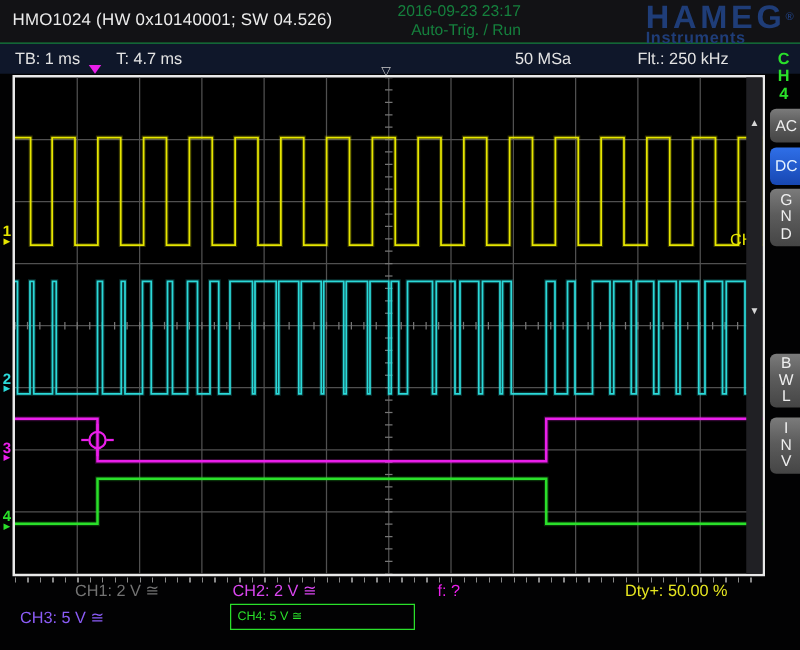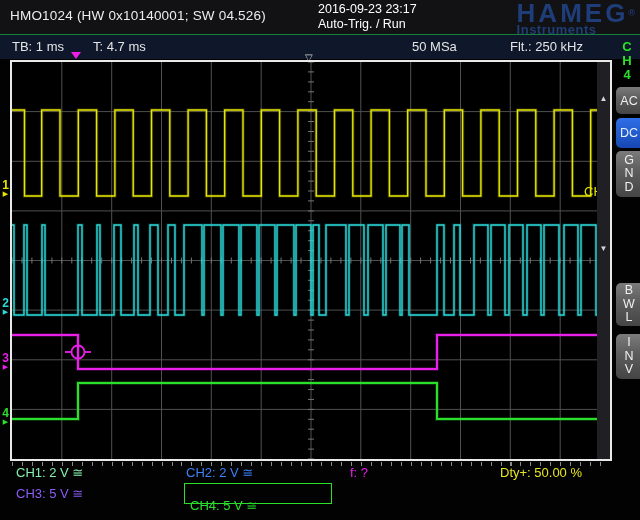--- a/index.html
+++ b/index.html
@@ -3,21 +3,21 @@
 <meta charset="utf-8">
 <style>
   html,body{margin:0;padding:0;background:#000;}
   .screen{position:relative;width:640px;height:520px;background:#020203;overflow:hidden;
           font-family:"Liberation Sans",sans-serif;color:#e4e4e4;}
 
   
   .header{position:absolute;left:0;top:0;width:640px;height:34px;background:#121215;
           border-bottom:7px solid #15803d;}
   .devid{position:absolute;left:10px;top:8px;font-size:13.5px;color:#ececec;letter-spacing:.2px;}
-  .dtblock{position:absolute;left:318px;top:2px;font-size:12.5px;line-height:15px;color:#ffffff;}
+  .dtblock{position:absolute;left:318px;top:2px;font-size:12.5px;line-height:15px;color:#15803d;text-align:right;}
   .logo{position:absolute;right:5px;top:0;text-align:left;}
   .logo-main{font-size:26px;font-weight:bold;letter-spacing:3px;line-height:26px;}
   .reg{font-size:9px;vertical-align:top;letter-spacing:0;}
   .logo-sub{font-size:13px;font-weight:bold;margin-top:-4px;letter-spacing:.5px;}
 
   
   .infobar{position:absolute;left:0;top:35px;width:640px;height:24px;background:#0f172a;font-size:13px;}
   .ib{position:absolute;top:4px;white-space:nowrap;}
   .ib-tb{left:12px}.ib-tt{left:93px}.ib-trg{left:230px}.ib-sr{left:412px}.ib-flt{left:510px}
   .ib-trg svg{vertical-align:-2px;margin:0 3px;}
@@ -50,21 +50,21 @@
   .skbtn.selected{background:linear-gradient(180deg,#2f6fe8,#1747b2);color:#e6f3ff;}
   .stack .sklabel{width:12px;word-break:break-all;line-height:13.5px;margin:0 auto;}
   .b-ac{top:87px;height:27px}.b-dc{top:118px;height:30px}.b-gnd{top:151px;height:46px}
   .b-bwl{top:283px;height:43px}.b-inv{top:334px;height:45px}
 
   
   .ro{position:absolute;font-size:13px;white-space:nowrap;}
   .ro-ch1{left:16px;top:465px}.ro-ch2{left:186px;top:465px}.ro-f{left:350px;top:465px}
   .ro-duty{left:500px;top:465px}.ro-ch3{left:16px;top:486px}
   .ch4box{position:absolute;left:184px;top:483px;width:146px;height:19px;border:1px solid #1ed21e;}
-  .ch4box span{position:absolute;left:5px;top:14px;font-size:13px;}
+  .ch4box span{position:absolute;left:5px;top:3px;font-size:10px;}
 </style>
 </head>
 <body>
 
 <div class="screen">
 
   <div class="header">
     <span class="devid">HMO1024 (HW 0x10140001; SW 04.526)</span>
     <div class="dtblock">
       <div>2016-09-23 23:17</div>
@@ -266,22 +266,22 @@
   <div class="skbtn b-gnd stack">
       <span class="sklabel">GND</span>
     </div>
   <div class="skbtn b-bwl stack">
       <span class="sklabel">BWL</span>
     </div>
   <div class="skbtn b-inv stack">
       <span class="sklabel">INV</span>
     </div>
 
-  <span class="ro ro-ch1" style="color: #86efac;">CH1: 2 V ≅</span>
-  <span class="ro ro-ch2" style="color: #3b82f6; text-align: center;">CH2: 2 V ≅</span>
+  <span class="ro ro-ch1" style="color: #737373; margin-left: 44px;">CH1: 2 V ≅</span>
+  <span class="ro ro-ch2" style="color: #d946ef; text-align: center;">CH2: 2 V ≅</span>
   <span class="ro ro-f" style="color: rgb(234, 31, 234);">f: ?</span>
   <span class="ro ro-duty" style="color: rgb(230, 230, 32);">Dty+: 50.00 %</span>
   <span class="ro ro-ch3" style="color: #8b5cf6;">CH3: 5 V ≅</span>
   <div class="ch4box" style="border-color: rgb(42, 224, 42);">
     <span style="color: rgb(42, 224, 42);">CH4: 5 V ≅</span>
   </div>
 
 </div>
 
 </body></html>

